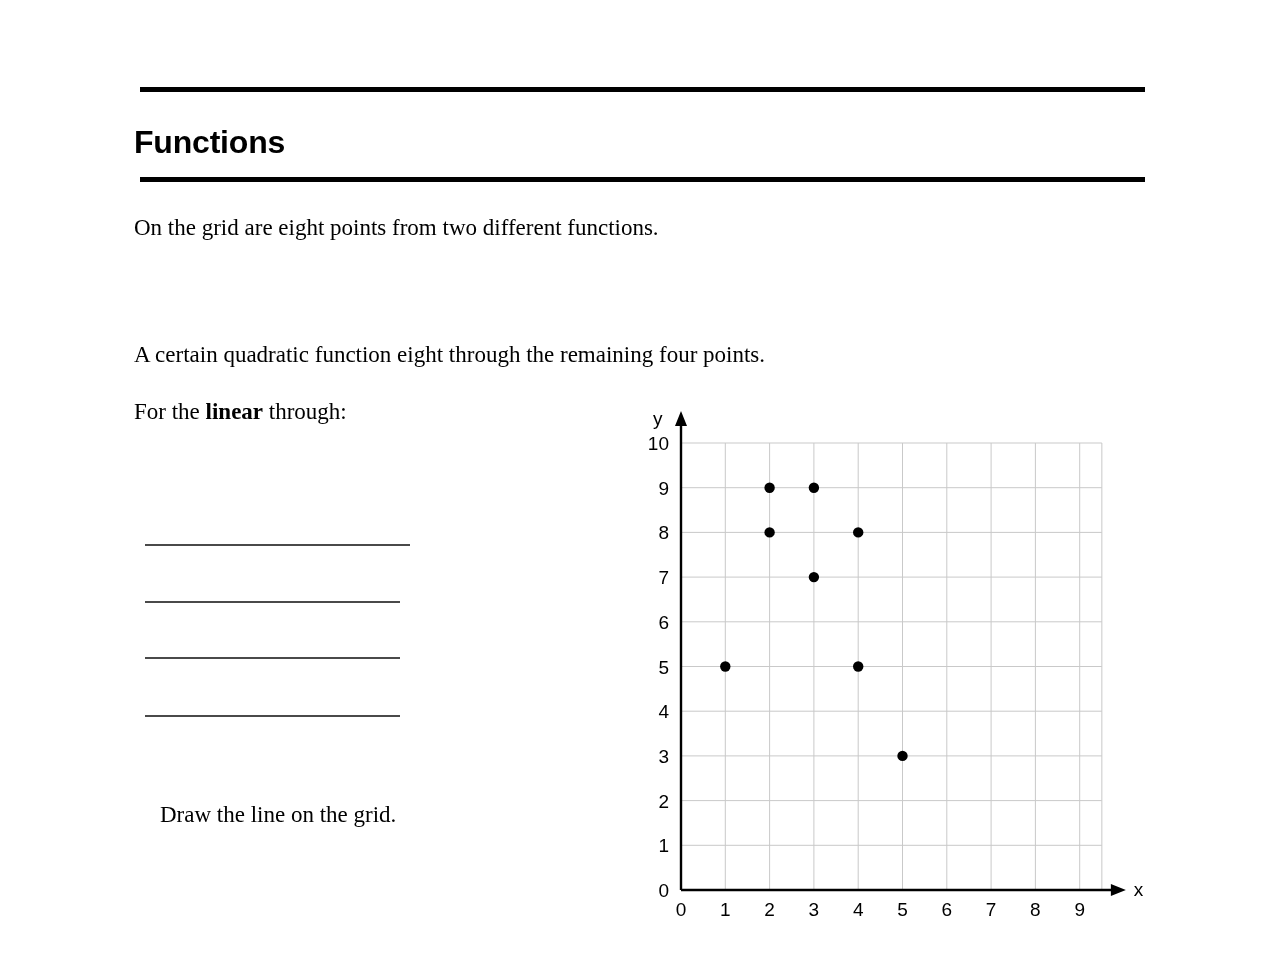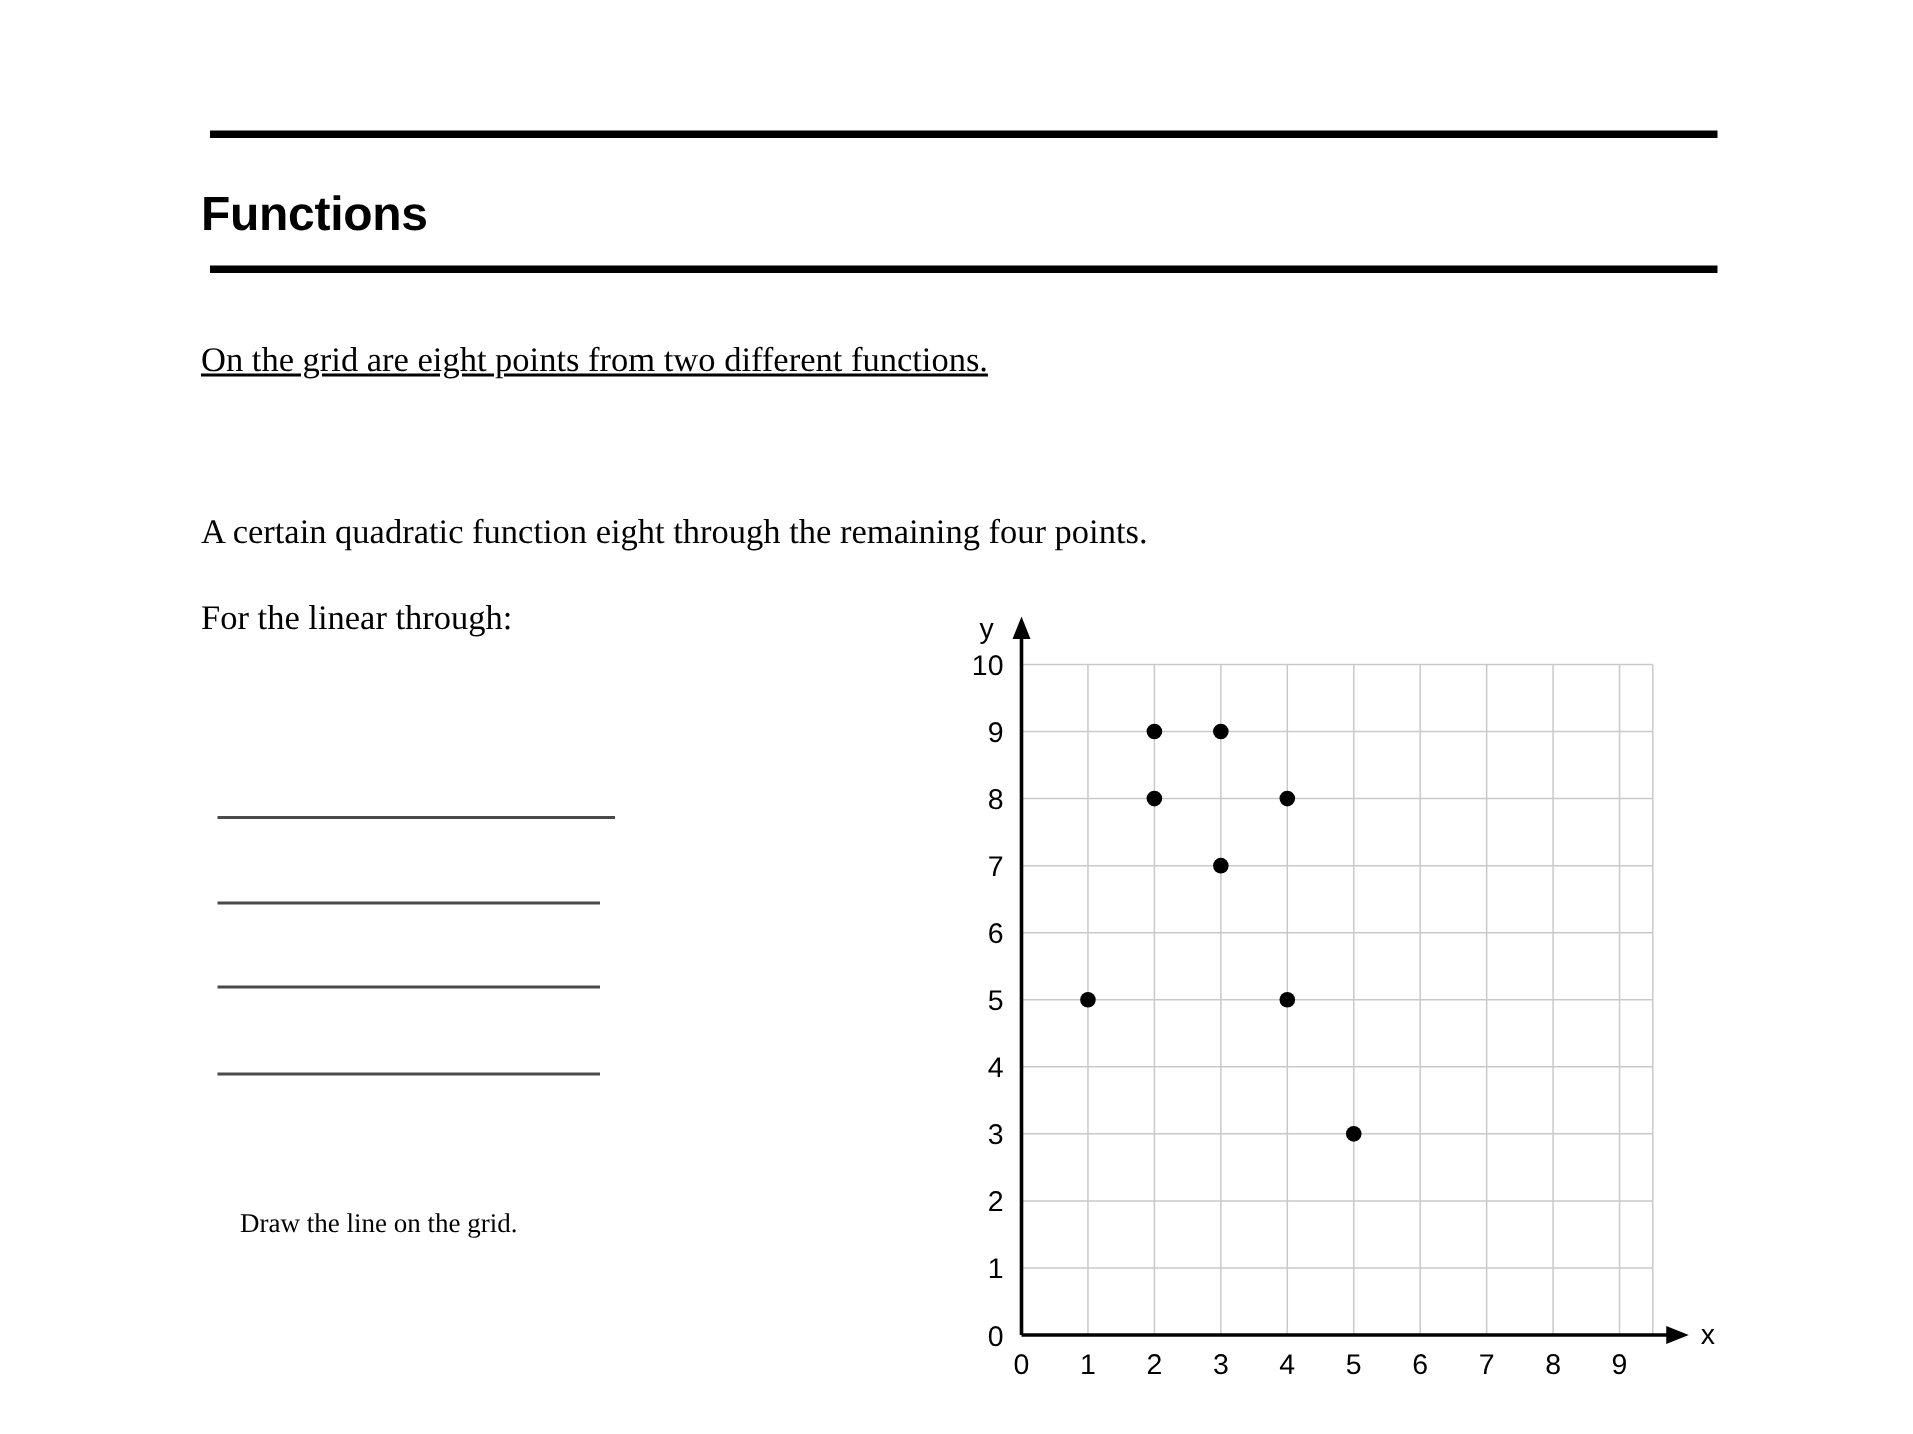--- a/index.html
+++ b/index.html
@@ -42,37 +42,37 @@
 
   
   .para {
     position: absolute;
     left: 134px;
     font-family: "Liberation Serif", serif;
     font-size: 23px;
     line-height: 28px;
     white-space: nowrap;
   }
-  #para-intro  { top: 226px; text-decoration: underline; }
+  #para-intro  { top: 214px; }
   #para-linear { top: 284px; }
   #para-quad   { top: 341px; }
   #para-forthe { top: 398px; }
   #para-q1     { top: 456px; }
 
   #para-draw {
     position: absolute;
     left: 160px;
     top: 801px;
     font-family: "Liberation Serif", serif;
-    font-size: 18px;
+    font-size: 23px;
     line-height: 28px;
     white-space: nowrap;
   }
 
-  .bold { font-weight: normal; }
+  .bold { font-weight: bold; }
 
   
   .answer-line {
     position: absolute;
     height: 2px;
     background: #4a4a4a;
   }
   #answer-line-1 { left: 145px; top: 544px; width: 265px; }
   #answer-line-2 { left: 145px; top: 601px; width: 255px; }
   #answer-line-3 { left: 145px; top: 657px; width: 255px; }

